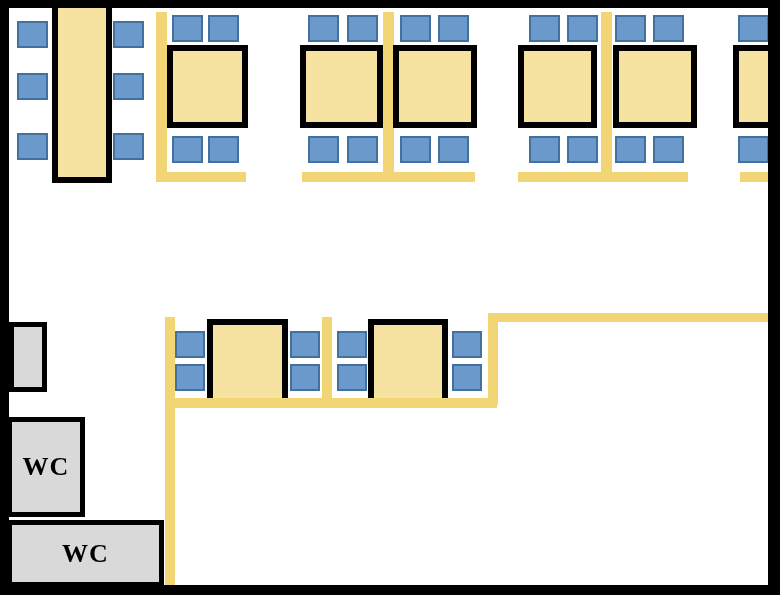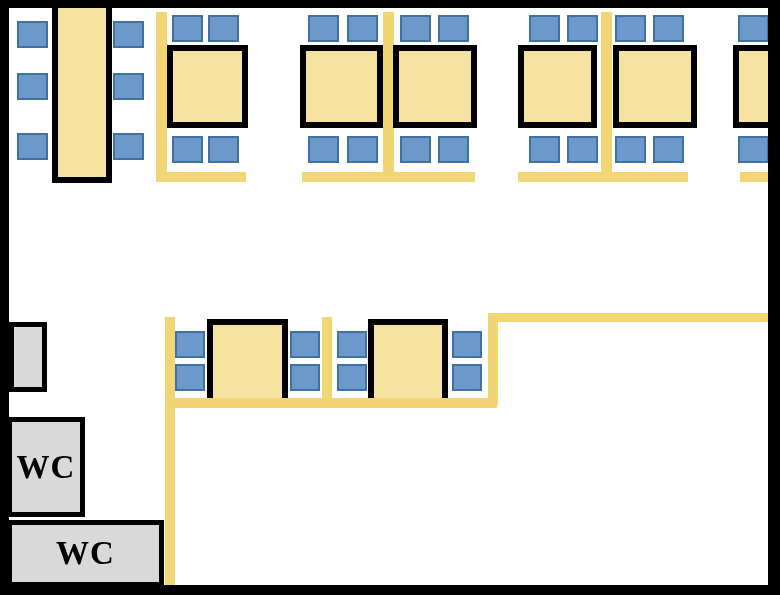--- a/index.html
+++ b/index.html
@@ -6,21 +6,21 @@
   body{width:780px;height:595px;overflow:hidden;font-family:"Liberation Sans",sans-serif;}
   #floor{position:relative;width:780px;height:595px;background:#fff;}
   .shape{position:absolute;box-sizing:border-box;}
   .wall{z-index:6;}
   .walkway{z-index:1;}
   .table{z-index:2;border-style:solid;border-width:6px;}
   .table.open-bottom{border-bottom:none;}
   .chair{z-index:3;border-style:solid;border-width:2px;}
   .room{z-index:4;border-style:solid;border-width:5px;
         display:flex;align-items:center;justify-content:center;}
-  .room-label{font-family:"Liberation Serif",serif;font-size:33px;font-weight:600;
+  .room-label{font-family:"Liberation Serif",serif;font-size:26px;font-weight:600;
               letter-spacing:1px;line-height:1;}
 </style>
 </head>
 <body>
 
 <div id="floor" style="background: rgb(255, 255, 255);">
     <div class="shape walkway" style="left: 156px; top: 12px; width: 11px; height: 170px; background: rgb(242, 213, 116);"></div>
     <div class="shape walkway" style="left: 156px; top: 172px; width: 90px; height: 10px; background: rgb(242, 213, 116);"></div>
     <div class="shape walkway" style="left: 302px; top: 172px; width: 173px; height: 10px; background: rgb(242, 213, 116);"></div>
     <div class="shape walkway" style="left: 383px; top: 12px; width: 11px; height: 170px; background: rgb(242, 213, 116);"></div>

